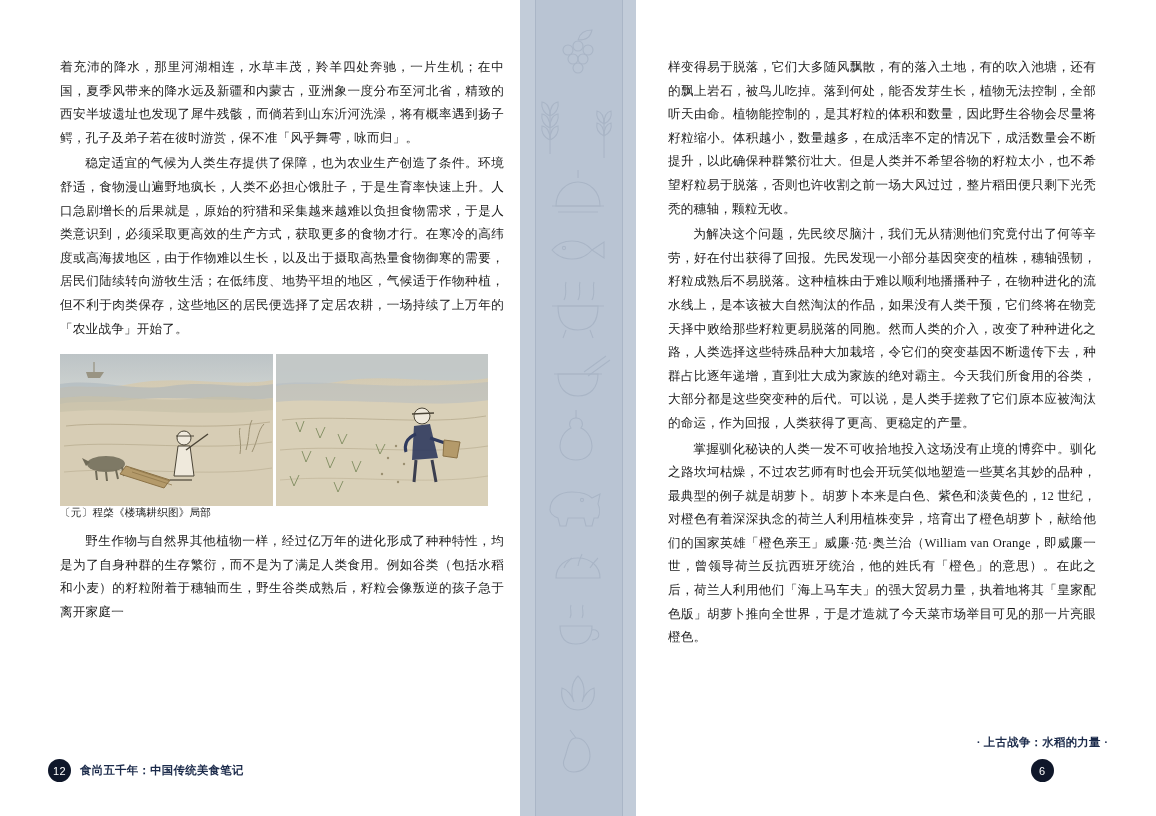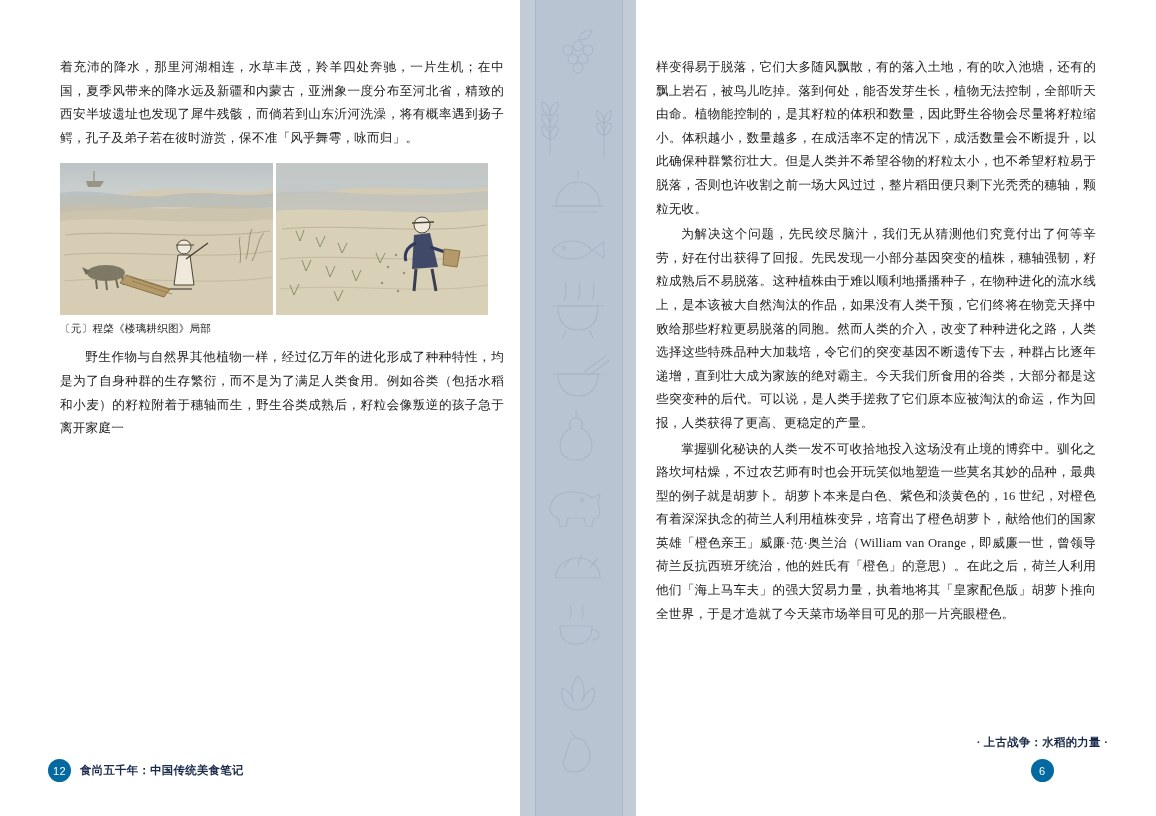--- a/index.html
+++ b/index.html
@@ -23,21 +23,21 @@
   
   .page {
     position: relative;
     width: 520px;
     height: 816px;
     box-sizing: border-box;
     background: #ffffff;
     flex: 0 0 520px;
   }
   .page-left  { padding: 56px 16px 0 60px; }
-  .page-right { padding: 56px 60px 0 20px; }
+  .page-right { padding: 56px 60px 0 32px; }
 
   
   .gutter {
     position: relative;
     flex: 0 0 116px;
     width: 116px;
     height: 816px;
     background: #c2ccd9;
     overflow: hidden;
   }
@@ -76,21 +76,20 @@
     gap: 3px;
     background: #ffffff;
   }
   .half {
     position: relative;
     flex: 1 1 50%;
     overflow: hidden;
     background: #d9cfb8;
   }
   figcaption {
-    margin-top: 7px;
     font-size: 10.6px;
     color: #232323;
     letter-spacing: .2px;
   }
 
   
   .footer {
     position: absolute;
     bottom: 34px;
     display: flex;
@@ -98,37 +97,38 @@
     gap: 9px;
     font-size: 11.4px;
     color: #1b2a4a;
     letter-spacing: .3px;
   }
   .footer-left  { left: 48px; }
   .footer-right { right: 48px; flex-direction: column; }
   .folio {
     width: 23px; height: 23px;
     border-radius: 50%;
-    background: #0369a1;
+    background: #0f172a;
     color: #ffffff;
     font-size: 11px;
     display: flex; align-items: center; justify-content: center;
     font-family: "Liberation Sans", sans-serif;
   }
   .footer-title { white-space: nowrap; font-weight: bold; text-align: center; }
   .running-head { white-space: nowrap; font-weight: bold; }
 </style>
 </head>
 <body>
 
 <div class="spread">
 
   <div class="page page-left">
     <div class="col">
       <p>着充沛的降水，那里河湖相连，水草丰茂，羚羊四处奔驰，一片生机；在中国，夏季风带来的降水远及新疆和内蒙古，亚洲象一度分布至河北省，精致的西安半坡遗址也发现了犀牛残骸，而倘若到山东沂河洗澡，将有概率遇到扬子鳄，孔子及弟子若在彼时游赏，保不准「风乎舞雩，咏而归」。</p>
+      <p class="indent">稳定适宜的气候为人类生存提供了保障，也为农业生产创造了条件。环境舒适，食物漫山遍野地疯长，人类不必担心饿肚子，于是生育率快速上升。人口急剧增长的后果就是，原始的狩猎和采集越来越难以负担食物需求，于是人类意识到，必须采取更高效的生产方式，获取更多的食物才行。在寒冷的高纬度或高海拔地区，由于作物难以生长，以及出于摄取高热量食物御寒的需要，居民们陆续转向游牧生活；在低纬度、地势平坦的地区，气候适于作物种植，但不利于肉类保存，这些地区的居民便选择了定居农耕，一场持续了上万年的「农业战争」开始了。</p>
 
       <figure>
         <div class="figure-img">
           <div class="half">
             <svg width="213" height="152" viewBox="0 0 213 152">
               <defs>
                 <linearGradient id="gL" x1="0" y1="0" x2="0" y2="1">
                   <stop offset="0%" stop-color="#cfc6ae"></stop>
                   <stop offset="38%" stop-color="#d8cfb9"></stop>
                   <stop offset="100%" stop-color="#ded6c2"></stop>
@@ -318,21 +318,21 @@
           <path d="M-2 -16 l-6 -8"></path>
         </g>
       </g>
     </svg>
   </div>
 
   <div class="page page-right">
     <div class="col">
       <p>样变得易于脱落，它们大多随风飘散，有的落入土地，有的吹入池塘，还有的飘上岩石，被鸟儿吃掉。落到何处，能否发芽生长，植物无法控制，全部听天由命。植物能控制的，是其籽粒的体积和数量，因此野生谷物会尽量将籽粒缩小。体积越小，数量越多，在成活率不定的情况下，成活数量会不断提升，以此确保种群繁衍壮大。但是人类并不希望谷物的籽粒太小，也不希望籽粒易于脱落，否则也许收割之前一场大风过过，整片稻田便只剩下光秃秃的穗轴，颗粒无收。</p>
       <p class="indent">为解决这个问题，先民绞尽脑汁，我们无从猜测他们究竟付出了何等辛劳，好在付出获得了回报。先民发现一小部分基因突变的植株，穗轴强韧，籽粒成熟后不易脱落。这种植株由于难以顺利地播播种子，在物种进化的流水线上，是本该被大自然淘汰的作品，如果没有人类干预，它们终将在物竞天择中败给那些籽粒更易脱落的同胞。然而人类的介入，改变了种种进化之路，人类选择这些特殊品种大加栽培，令它们的突变基因不断遗传下去，种群占比逐年递增，直到壮大成为家族的绝对霸主。今天我们所食用的谷类，大部分都是这些突变种的后代。可以说，是人类手搓救了它们原本应被淘汰的命运，作为回报，人类获得了更高、更稳定的产量。</p>
-      <p class="indent">掌握驯化秘诀的人类一发不可收拾地投入这场没有止境的博弈中。驯化之路坎坷枯燥，不过农艺师有时也会开玩笑似地塑造一些莫名其妙的品种，最典型的例子就是胡萝卜。胡萝卜本来是白色、紫色和淡黄色的，16 世纪，对橙色有着深深执念的荷兰人利用植株变异，培育出了橙色胡萝卜，献给他们的国家英雄「橙色亲王」威廉·范·奥兰治（William van Orange，即威廉一世，曾领导荷兰反抗西班牙统治，他的姓氏有「橙色」的意思）。在此之后，荷兰人利用他们「海上马车夫」的强大贸易力量，执着地将其「皇家配色版」胡萝卜推向全世界，于是才造就了今天菜市场举目可见的那一片亮眼橙色。</p>
+      <p class="indent">掌握驯化秘诀的人类一发不可收拾地投入这场没有止境的博弈中。驯化之路坎坷枯燥，不过农艺师有时也会开玩笑似地塑造一些莫名其妙的品种，最典型的例子就是胡萝卜。胡萝卜本来是白色、紫色和淡黄色的，12 世纪，对橙色有着深深执念的荷兰人利用植株变异，培育出了橙色胡萝卜，献给他们的国家英雄「橙色亲王」威廉·范·奥兰治（William van Orange，即威廉一世，曾领导荷兰反抗西班牙统治，他的姓氏有「橙色」的意思）。在此之后，荷兰人利用他们「海上马车夫」的强大贸易力量，执着地将其「皇家配色版」胡萝卜推向全世界，于是才造就了今天菜市场举目可见的那一片亮眼橙色。</p>
     </div>
 
     <div class="footer footer-right">
       <span class="running-head">· 上古战争：水稻的力量 ·</span>
       <span class="folio">6</span>
     </div>
   </div>
 
 </div>
 

